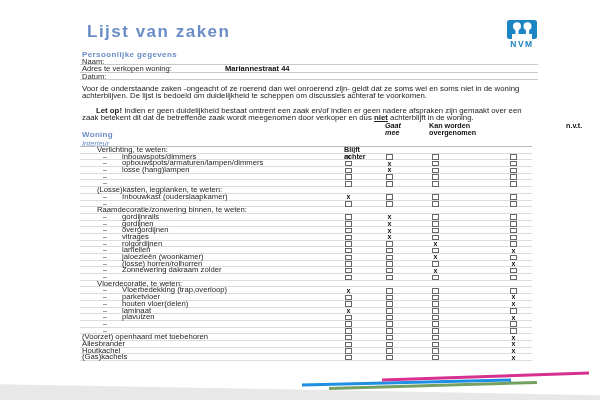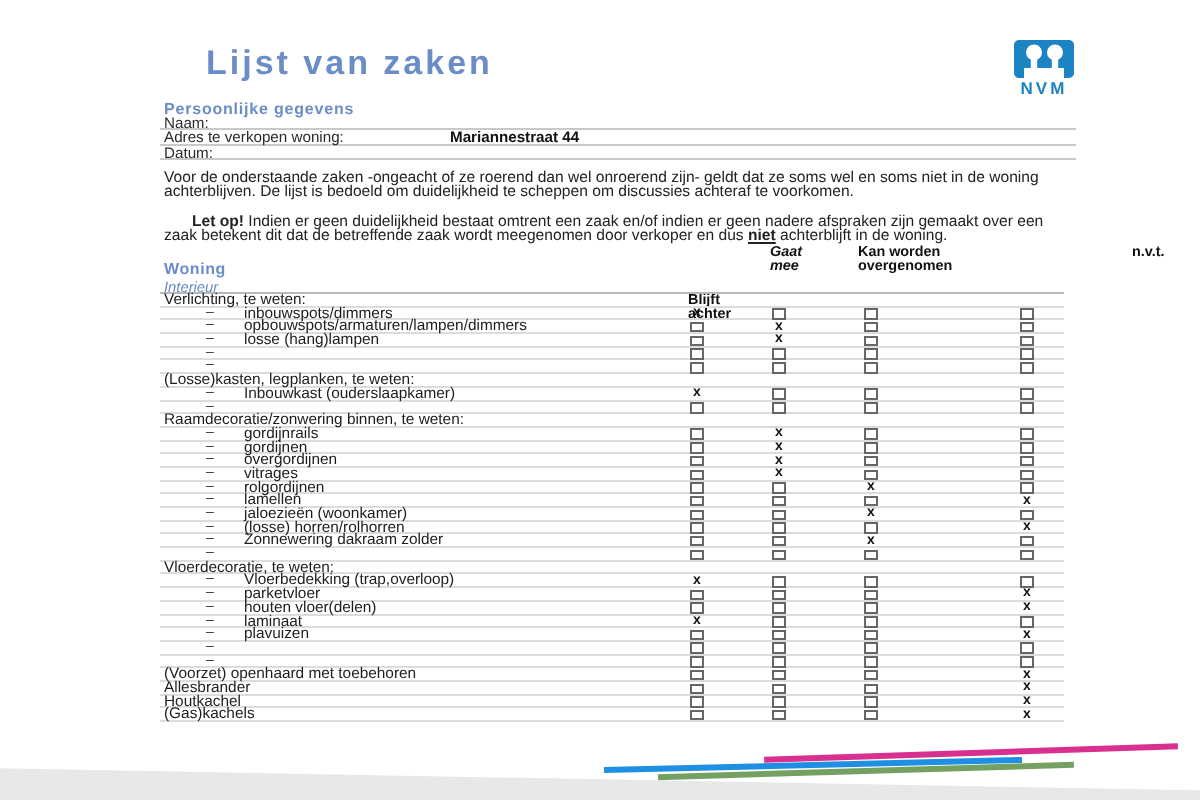--- a/index.html
+++ b/index.html
@@ -3,21 +3,21 @@
 <meta charset="utf-8">
 <style>
   html,body{margin:0;padding:0;background:#fff;}
   .page{
     position:relative; width:600px; height:400px; overflow:hidden;
     background:#ffffff; font-family:"Liberation Sans", sans-serif; color:#2a2a2a;
   }
   
   .title{
     position:absolute; left:87px; top:22px;
-    font-size:17px; font-weight:bold; letter-spacing:1.5px; color:#6a8cc7;margin-left:16px;
+    font-size:17px; font-weight:bold; letter-spacing:1.5px; color:#6a8cc7;
   }
   .logo{ position:absolute; left:506px; top:20px; width:32px; height:30px; }
   .logo svg{ display:block; }
 
   
   .sec-title{
     position:absolute; left:82px; top:50px;
     font-size:8px; font-weight:bold; letter-spacing:.4px; color:#6a8cc7;
   }
   .fields{ position:absolute; left:80px; top:58px; width:458px; }
@@ -41,21 +41,21 @@
 
   
   .group-title{ position:absolute; left:82px; top:130px; font-size:8px; font-weight:bold; letter-spacing:.3px; color:#6a8cc7; }
   .group-sub{ position:absolute; left:82px; top:139px; font-size:7.4px; font-style:italic; color:#6a8cc7; }
 
   
   .table{ position:absolute; left:80px; top:146px; width:452px; border-top:1px solid #b8b8b8; }
   .trow{ position:relative; height:6.7px; box-sizing:border-box; border-bottom:1px solid #dcdcdc; }
   .trow .dash{ position:absolute; left:23px; top:0; font-size:7px; line-height:6.3px; color:#333; }
   .trow .rlabel{ position:absolute; top:0; font-size:7.7px; line-height:6.4px; white-space:nowrap; color:#1d1d1d; }
-  .row-section .rlabel{ left:2px; }
+  .row-section .rlabel{ left:17px; }
   .row-plain .rlabel{ left:2px; }
   .row-item .rlabel{ left:42px; }
   .cell{ position:absolute; top:0; width:11px; height:6.7px; display:flex; justify-content:center; align-items:center; }
   .c0{ left:263px; } .c1{ left:304px; } .c2{ left:350px; } .c3{ left:428px; }
   .cbox::before{ content:""; display:block; width:4.5px; height:3.5px; border:1px solid #666; background:#fff; }
   .xmark{ font-size:7px; font-weight:bold; color:#111; line-height:6px; }
 
   
   .bottom-band{ position:absolute; left:-8px; top:384px; width:620px; height:28px;
     background:#e8e8e8; transform:rotate(1.05deg); transform-origin:left top; z-index:1; }

